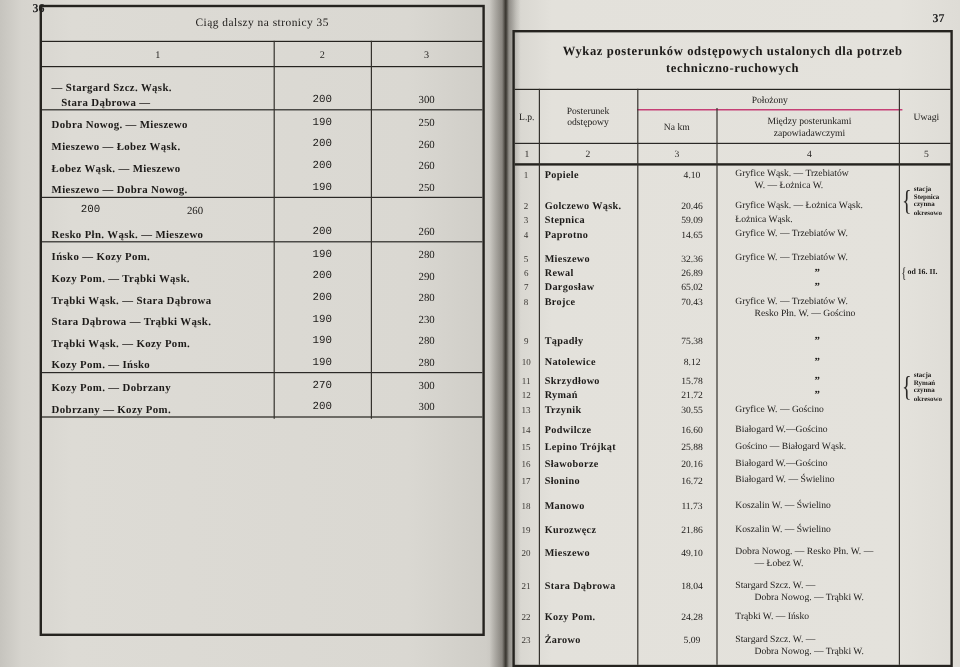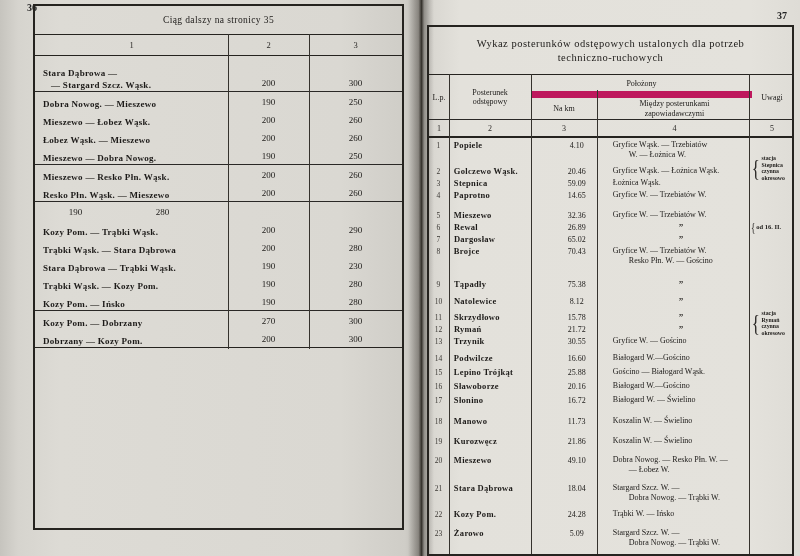--- a/index.html
+++ b/index.html
@@ -29,37 +29,37 @@
   .lcolnums .cn3{width:93px;text-align:center;}
   #lbody{border-bottom:1.5px solid #25231f;}
   .lgroup{padding:0;}
   .lgroup + .lgroup{border-top:1.5px solid #2a2826;}
   .lrow{display:flex;align-items:flex-end;height:18px;}
   .lrow.tall{height:34.5px;}
   .lname{width:193px;padding-left:8px;box-sizing:border-box;font-weight:bold;font-size:9px;color:#1c1a18;letter-spacing:.3px;}
   .lname-line{line-height:12px;white-space:nowrap;}
   .lname-line + .lname-line{padding-left:8px;}
   .lval{font-size:9px;color:#1c1a18;line-height:15px;text-align:center;}
-  .lval2{width:81px;}
+  .lval2{width:81px;font-family:Liberation Mono, monospace;}
   .lval3{width:93px;}
   #lempty{flex:1;}
   .lvline{position:absolute;width:1.2px;background:#35322d;top:28px;height:315px;}
   #lv1{left:193px;} #lv2{left:274px;}
 
   
   #rtable{position:absolute;left:427px;top:25px;width:363px;height:527px;
     border:2.5px solid #25231f;box-sizing:content-box;}
   .rtitle{height:47px;border-bottom:1.5px solid #25231f;display:flex;flex-direction:column;
     align-items:center;justify-content:center;gap:1px;}
-  .rtitle-line{font-weight:normal;font-size:10.5px;color:#1c1a18;letter-spacing:.5px;line-height:13px;text-align:right;}
+  .rtitle-line{font-weight:bold;font-size:10.5px;color:#1c1a18;letter-spacing:.5px;line-height:13px;text-align:right;}
   #rheader{height:44px;border-bottom:1px solid #2a2826;display:flex;font-size:8px;color:#1c1a18;}
   .rh-lp{width:20px;display:flex;align-items:center;justify-content:center;}
   .rh-post{width:82px;display:flex;flex-direction:column;align-items:center;justify-content:center;line-height:9.5px;text-align:center;}
   .rh-pol{width:221px;display:flex;flex-direction:column;}
-  .rh-pol-label{height:16px;border-bottom:7px solid #be185d;display:flex;align-items:center;justify-content:center;}
+  .rh-pol-label{height:16px;border-bottom:1px solid #be185d;display:flex;align-items:center;justify-content:center;}
   .rh-pol-sub{flex:1;display:flex;}
   .rh-km{width:66px;display:flex;align-items:center;justify-content:center;}
   .rh-miedzy{width:155px;display:flex;flex-direction:column;align-items:center;justify-content:center;line-height:9.5px;text-align:center;}
   .rh-uwagi{width:40px;display:flex;align-items:center;justify-content:center;}
   #rcolnums{height:16px;border-bottom:2px solid #25231f;display:flex;align-items:center;font-size:8px;color:#2a2826;}
   #rcolnums div{text-align:center;}
   .rcn1{width:20px;}.rcn2{width:82px;}.rcn3{width:66px;}.rcn4{width:155px;}.rcn5{width:40px;}
   #rbody{position:relative;height:420px;overflow:hidden;}
   .rrow{display:flex;align-items:flex-start;min-height:12px;}
   .c-lp{width:20px;text-align:center;font-size:7.5px;color:#3a3733;line-height:11px;}
@@ -105,22 +105,22 @@
     <div class="lcaption">Ciąg dalszy na stronicy 35</div>
     <div class="lcolnums">
       <div class="cn1">1</div>
       <div class="cn2">2</div>
       <div class="cn3">3</div>
     </div>
     <div id="lbody">
         <div class="lgroup">
           <div class="lrow tall">
             <div class="lname">
+              <div class="lname-line">— Stargard Szcz. Wąsk.</div>
               <div class="lname-line">Stara Dąbrowa —</div>
-              <div class="lname-line">— Stargard Szcz. Wąsk.</div>
             </div>
             <div class="lval lval2">200</div>
             <div class="lval lval3">300</div>
           </div>
         </div>
         <div class="lgroup">
           <div class="lrow">
             <div class="lname">
               <div class="lname-line">Dobra Nowog. — Mieszewo</div>
             </div>
@@ -144,36 +144,36 @@
           <div class="lrow">
             <div class="lname">
               <div class="lname-line">Mieszewo — Dobra Nowog.</div>
             </div>
             <div class="lval lval2">190</div>
             <div class="lval lval3">250</div>
           </div>
         </div>
         <div class="lgroup">
           <div class="lrow">
-            <div class="lname">
-              <div class="lname-line">Mieszewo — Resko Płn. Wąsk.</div>
-            </div>
             <div class="lval lval2">200</div>
             <div class="lval lval3">260</div>
           </div>
           <div class="lrow">
             <div class="lname">
               <div class="lname-line">Resko Płn. Wąsk. — Mieszewo</div>
             </div>
             <div class="lval lval2">200</div>
             <div class="lval lval3">260</div>
           </div>
         </div>
         <div class="lgroup">
           <div class="lrow">
+            <div class="lname">
+              <div class="lname-line">Ińsko — Kozy Pom.</div>
+            </div>
             <div class="lval lval2">190</div>
             <div class="lval lval3">280</div>
           </div>
           <div class="lrow">
             <div class="lname">
               <div class="lname-line">Kozy Pom. — Trąbki Wąsk.</div>
             </div>
             <div class="lval lval2">200</div>
             <div class="lval lval3">290</div>
           </div>

